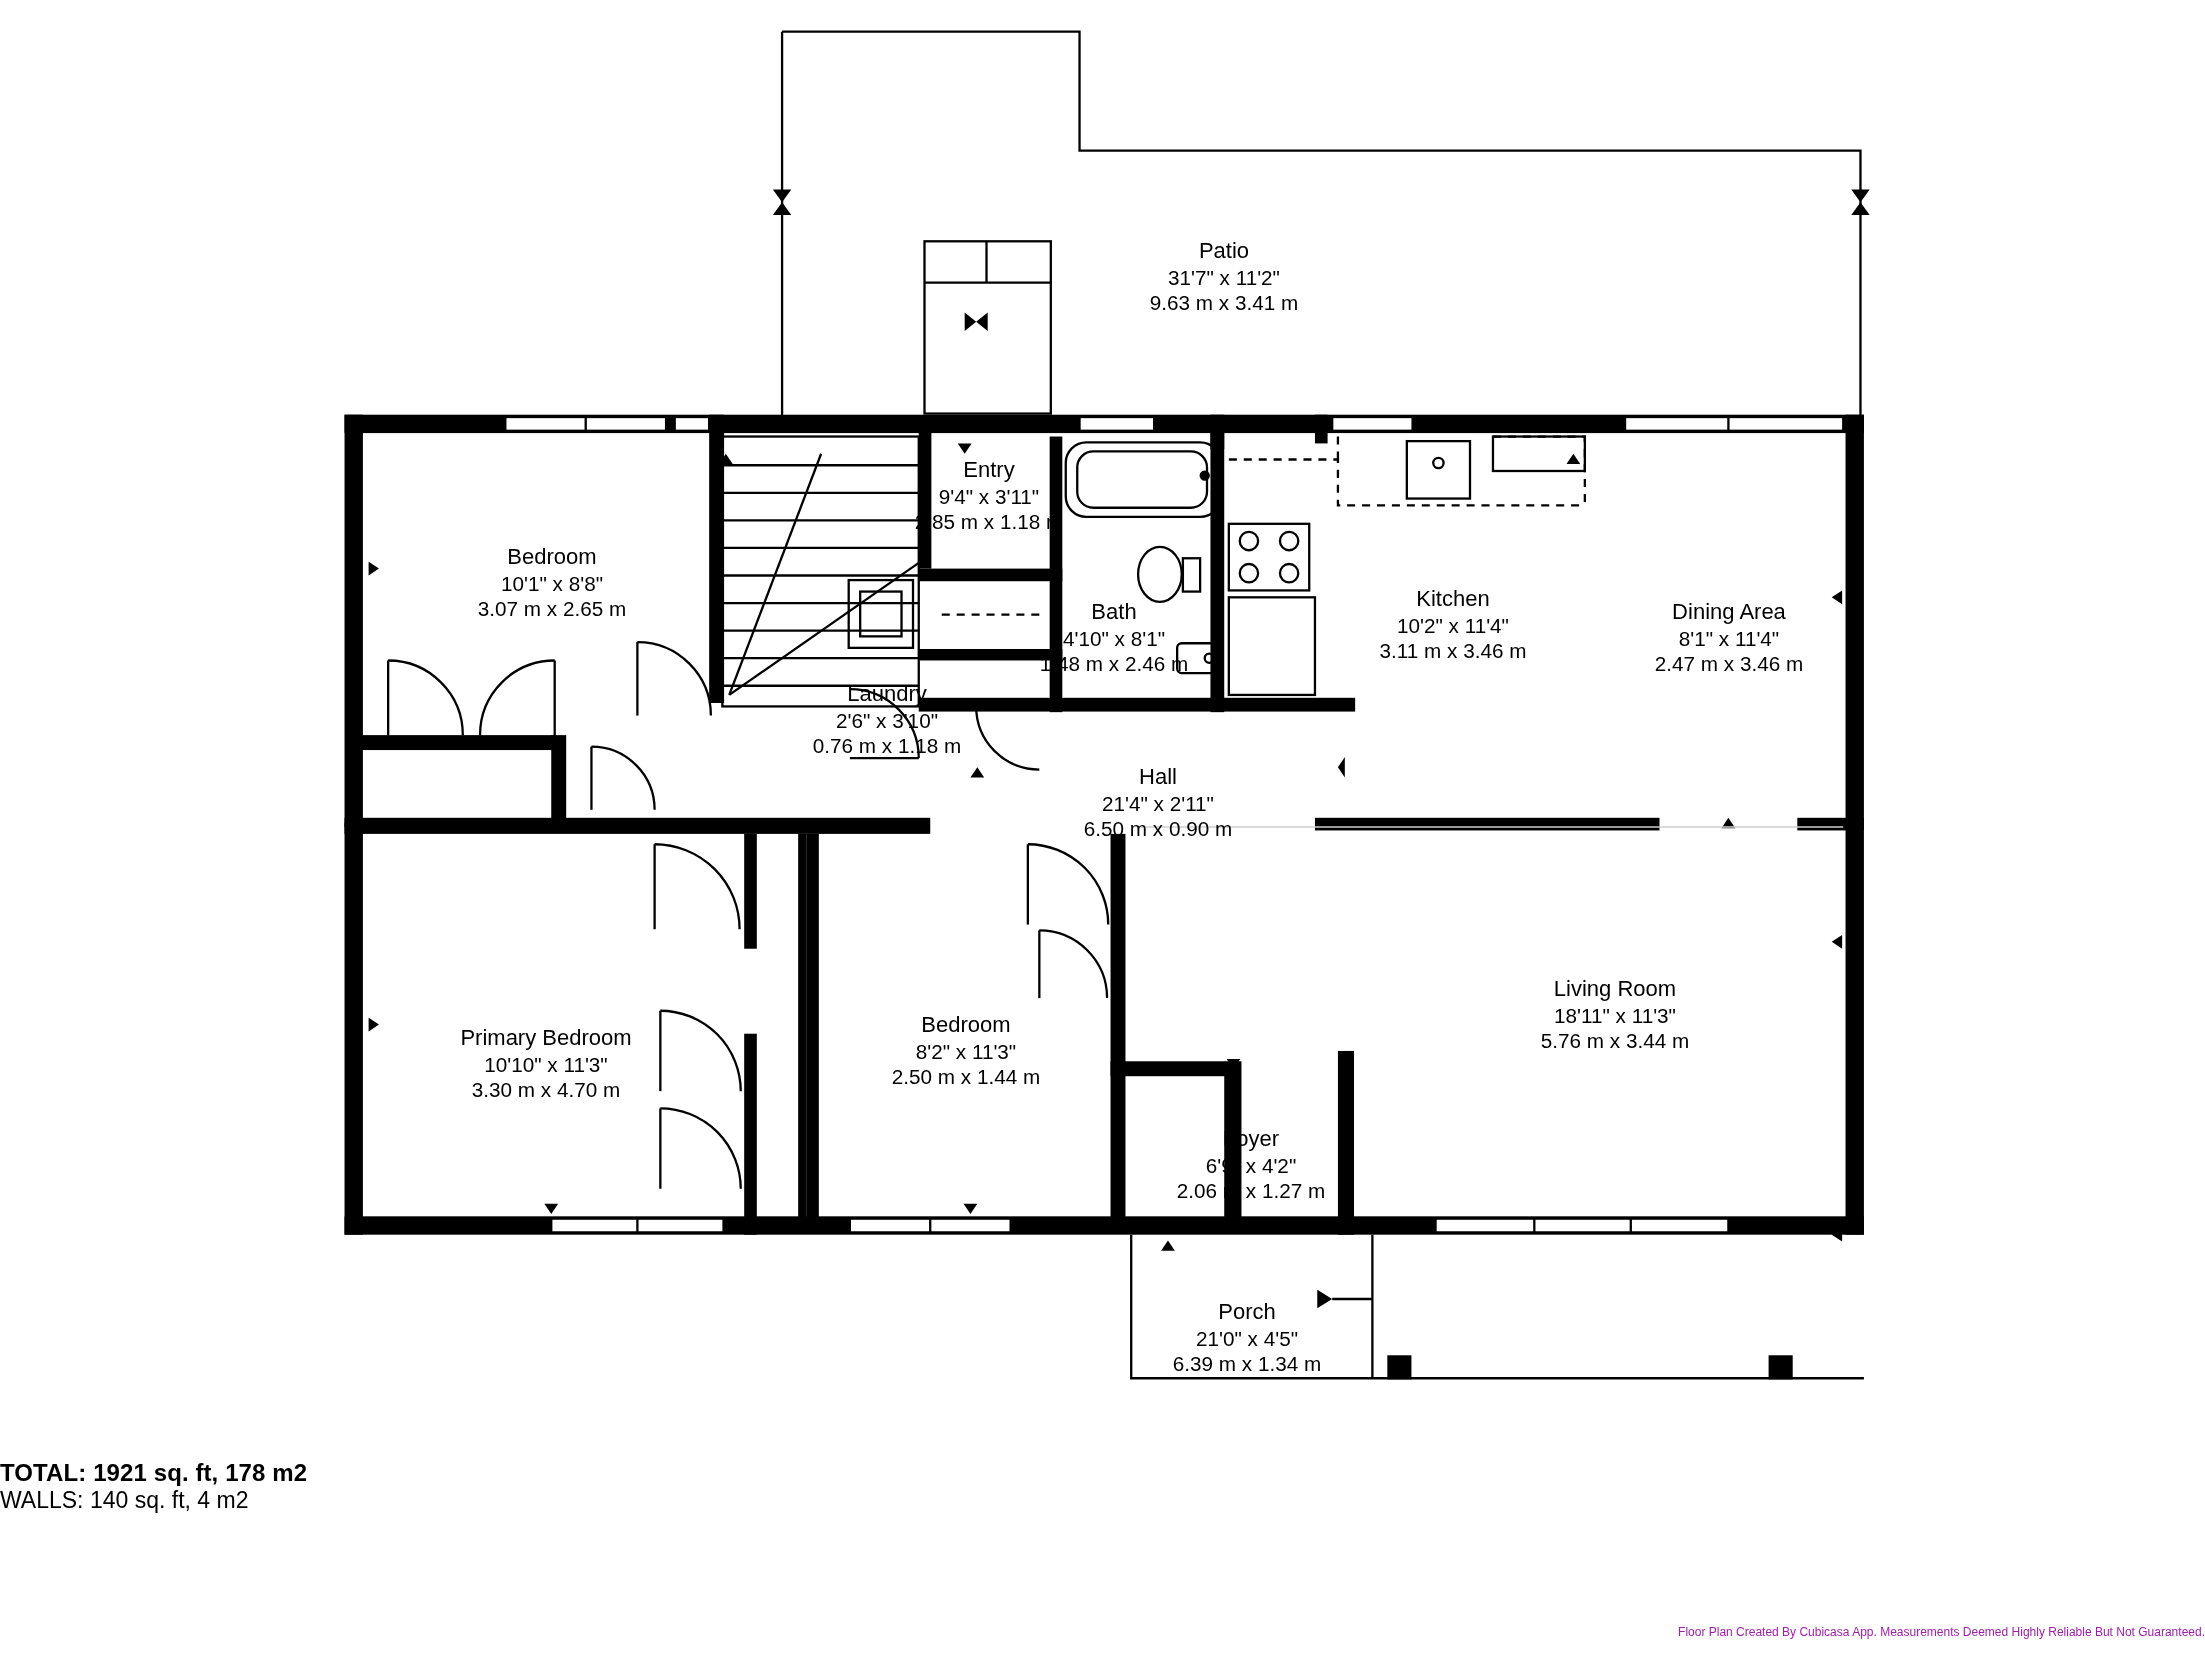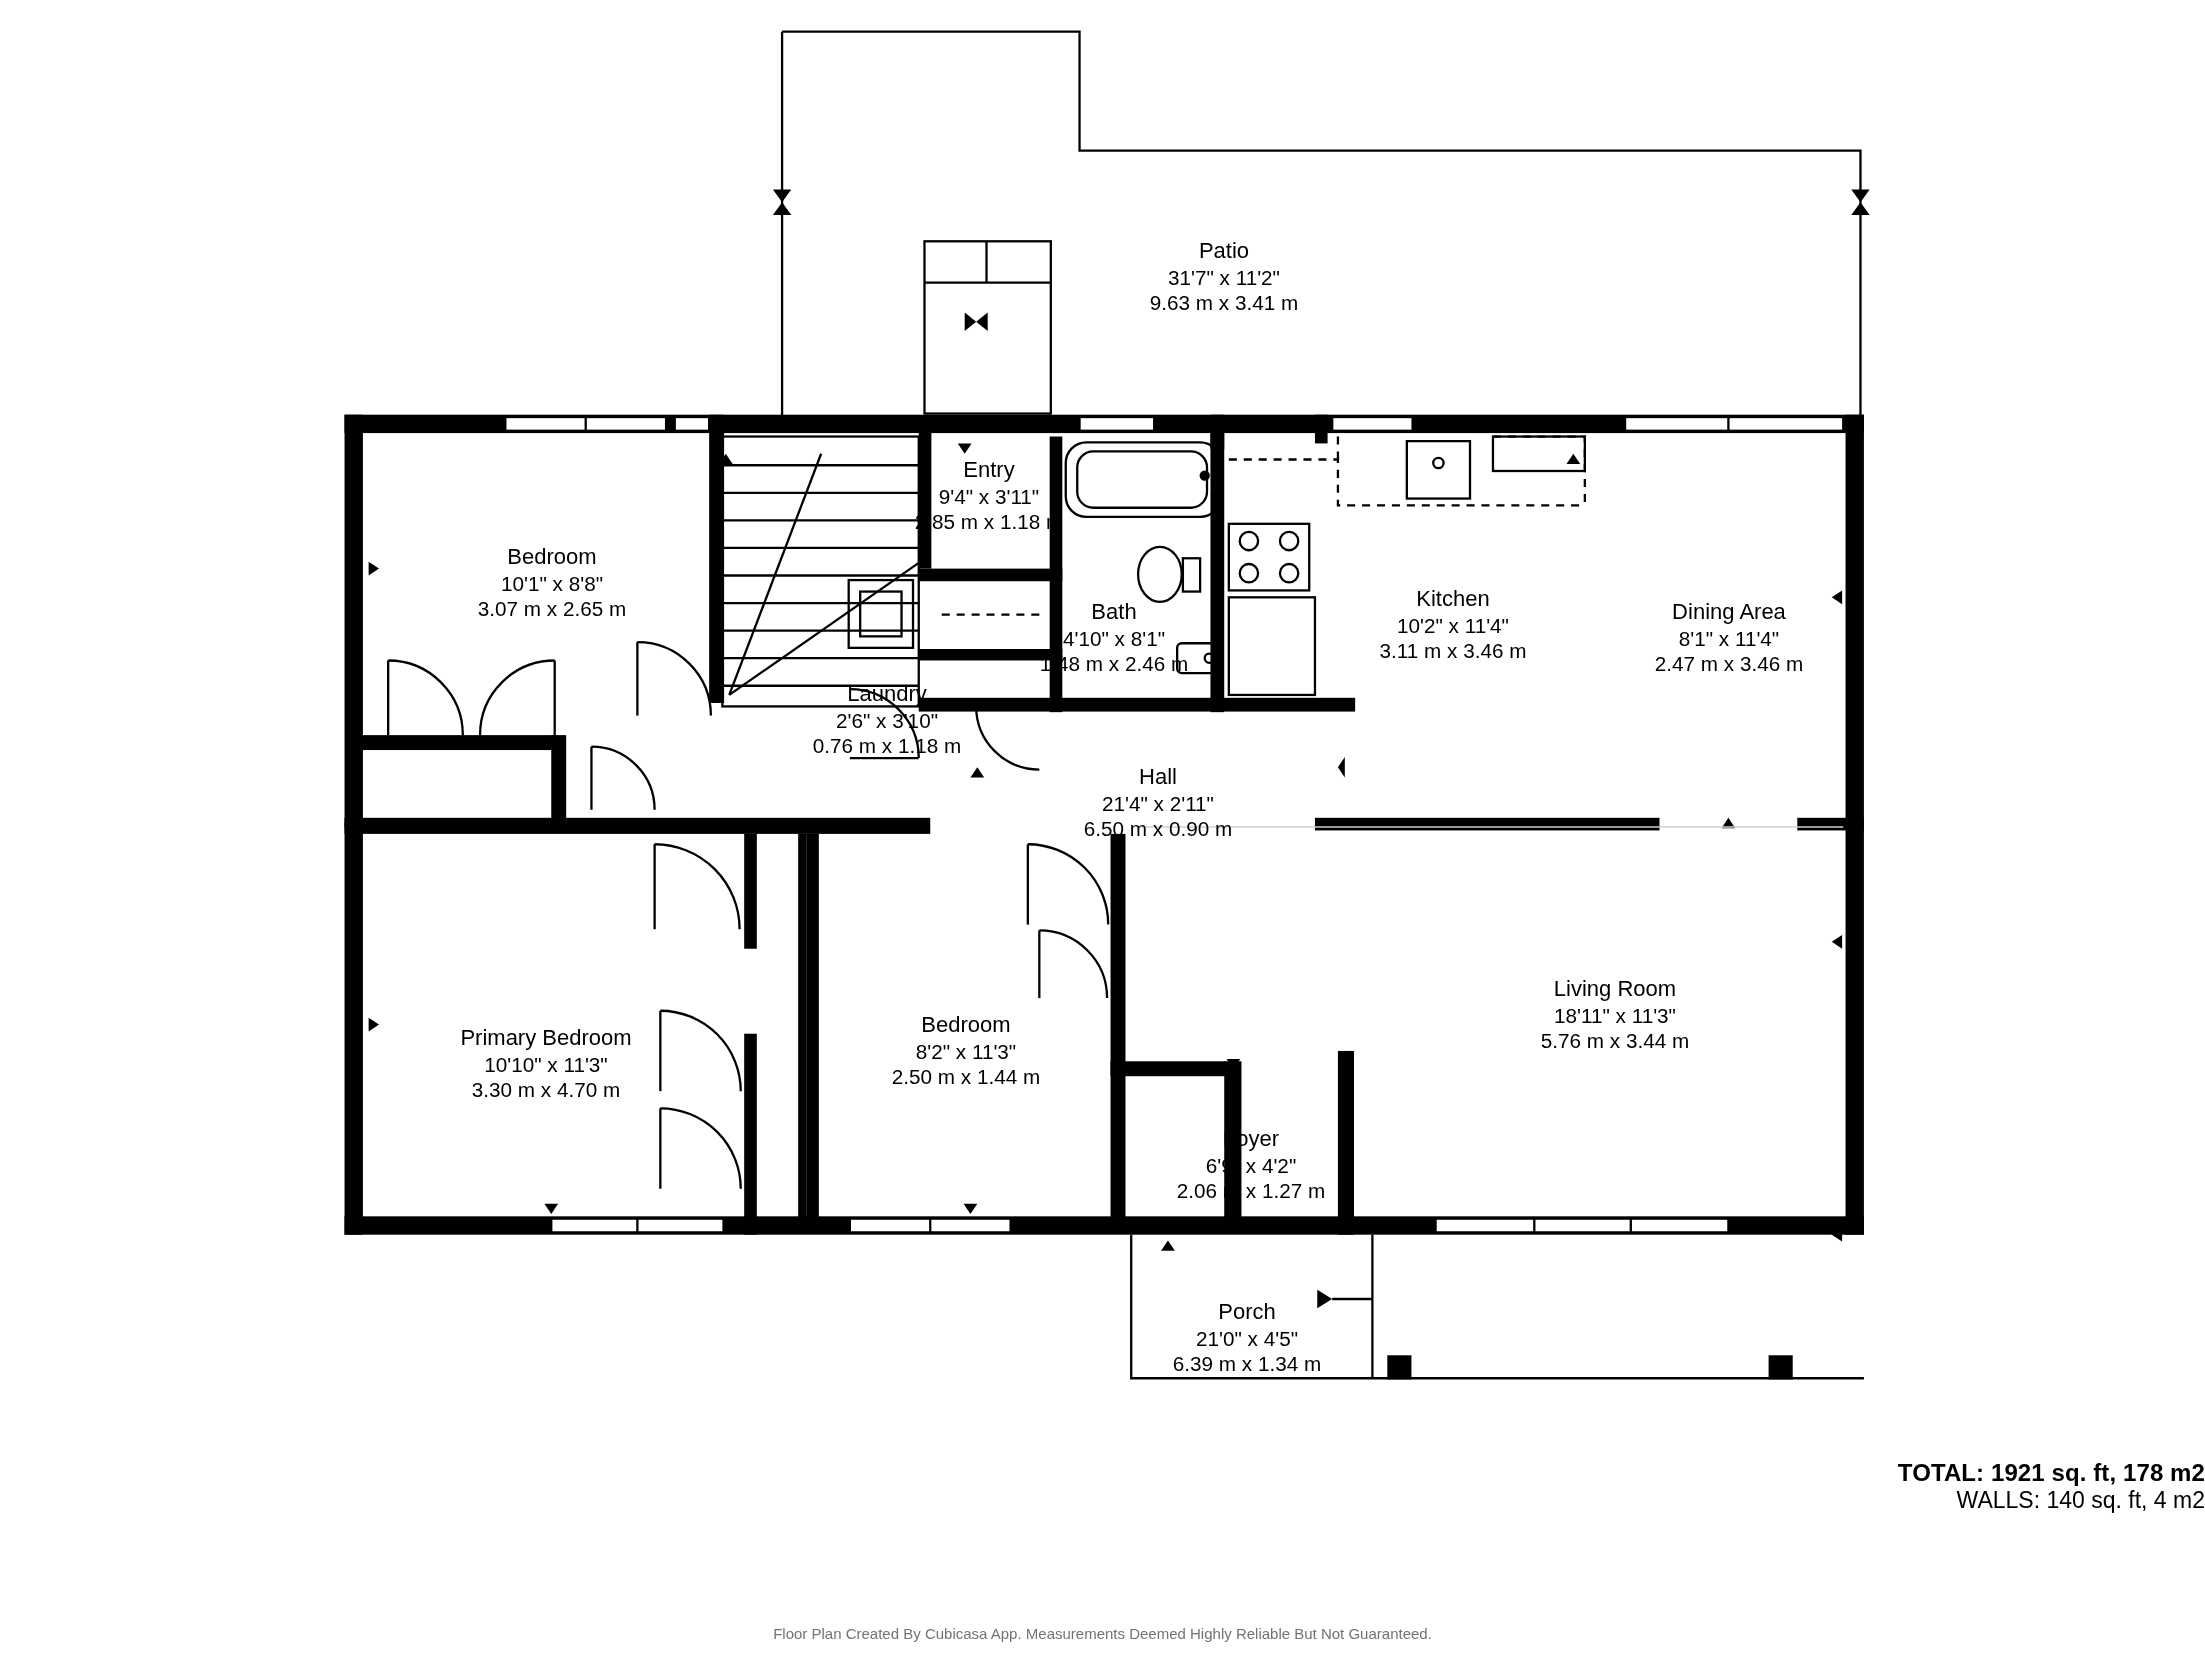--- a/index.html
+++ b/index.html
@@ -34,37 +34,37 @@
     font-weight: 400;
   }
   .label .dim {
     font-size: 20.7px;
     font-weight: 400;
   }
   .footer {
     position: absolute;
     left: 0;
     width: 2205px;
-    text-align: right;
+    text-align: left;
   }
   .footer .total {
     font-size: 24px;
     font-weight: bold;
     letter-spacing: 0.1px;
   }
   .footer .line {
     font-size: 23px;
   }
   .credit {
     position: absolute;
     left: 0;
     width: 2205px;
-    text-align: center;
-    font-size: 15px;
-    color: #737373;
+    text-align: right;
+    font-size: 12px;
+    color: #a21caf;
   }
 </style>
 </head>
 <body>
 
 <svg id="plan" viewBox="0 0 3840 2880">
   <g fill="none" stroke="#000" stroke-width="4">
 
     <path d="M1362,55 L1880,55 L1880,262 L3240,262 L3240,738" stroke-width="4"></path>
     <path d="M1362,55 L1362,738" stroke-width="4"></path>

